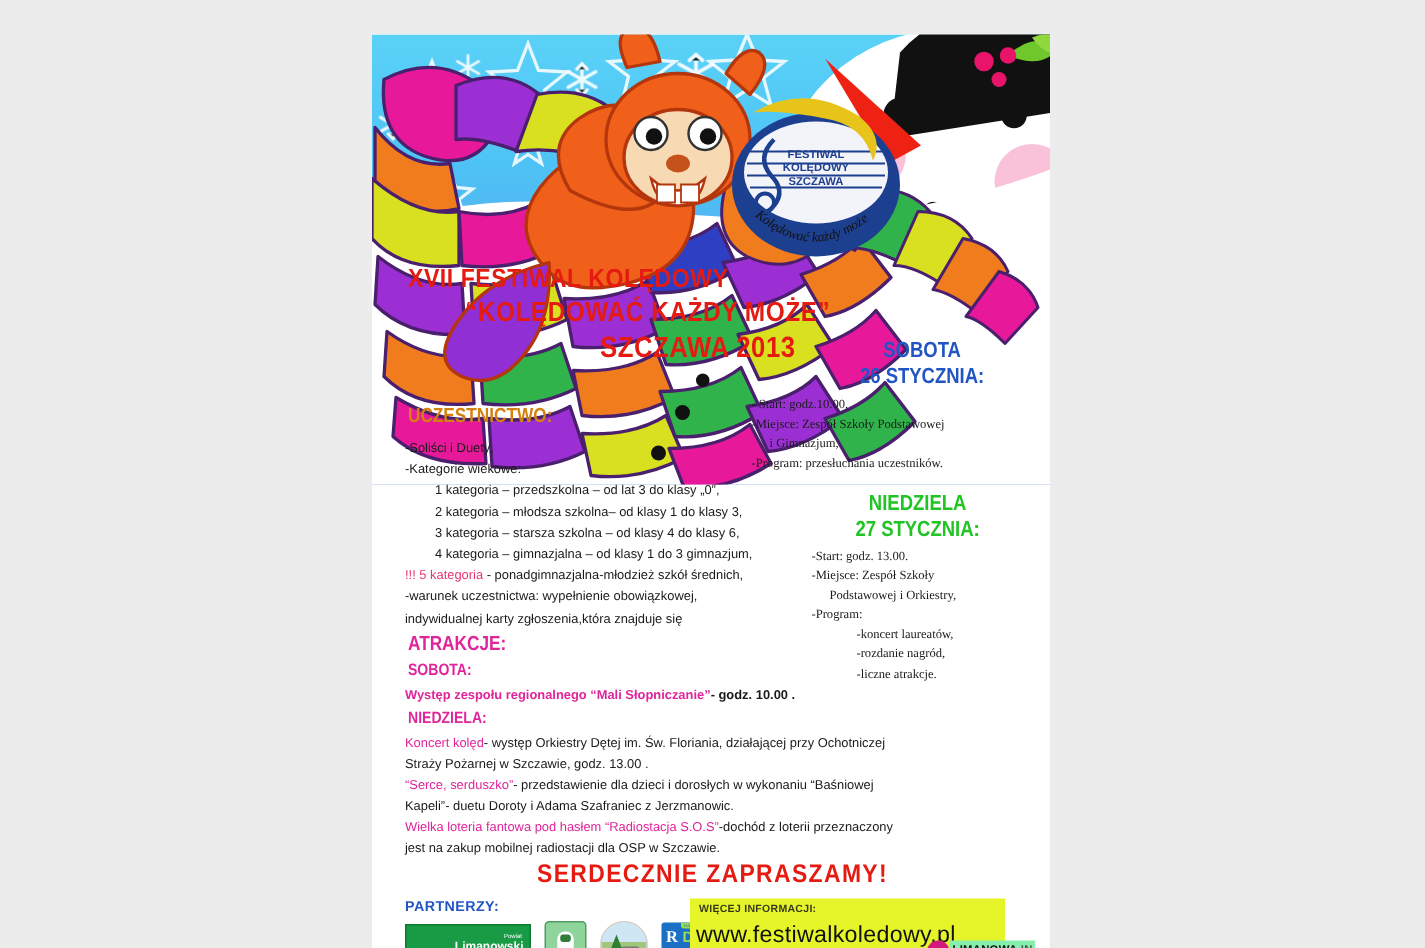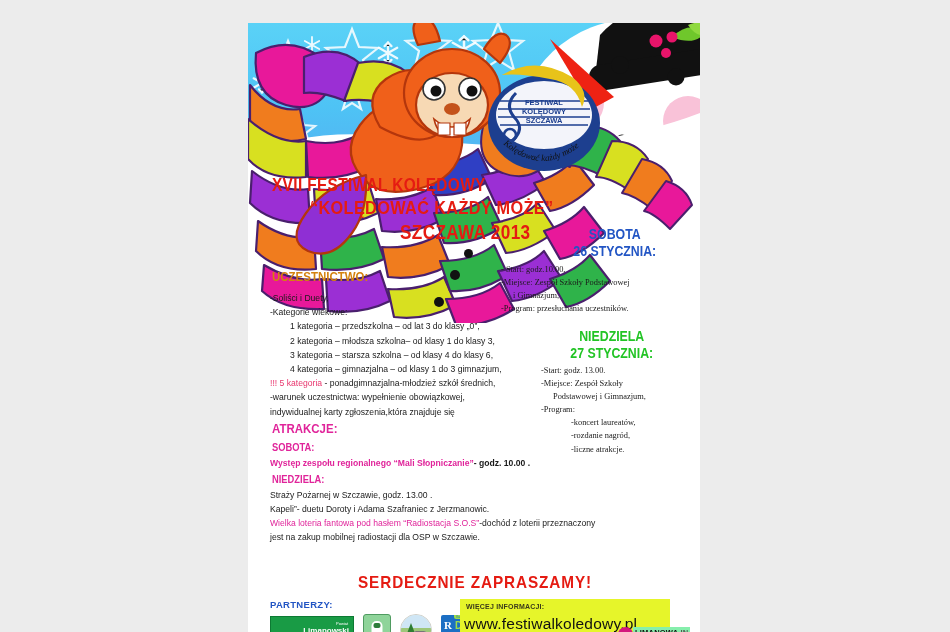--- a/index.html
+++ b/index.html
@@ -316,21 +316,21 @@
       <span>-Program: przesłuchania uczestników.</span>
     </div>
 
     <div class="hdr" id="niedz-hd">
       <div>NIEDZIELA</div>
       <div>27 STYCZNIA:</div>
     </div>
     <div class="body-txt" id="niedz-body">
       <span>-Start: godz. 13.00.</span><br>
       <span>-Miejsce: Zespół Szkoły</span><br>
-      <span class="ind1">Podstawowej i Gimnazjum,</span>
+      <span class="ind1">Podstawowej i Orkiestry,</span>
       <span>-Program:</span><br>
       <span class="ind2">-koncert laureatów,</span>
       <span class="ind2">-rozdanie nagród,</span>
       <span class="ind2">-liczne atrakcje.</span>
     </div>
 
     <div class="hdr" id="ucz-hd">UCZESTNICTWO:</div>
     <div id="ucz-body">
       <span>-Soliści i Duety,</span><br>
       <span>-Kategorie wiekowe:</span>
@@ -343,21 +343,23 @@
       <span>indywidualnej karty zgłoszenia,która znajduje się</span>
     </div>
 
     <div class="hdr" id="atr-hd">ATRAKCJE:</div>
     <div class="hdr" id="sob-sub">SOBOTA:</div>
     <div id="sob-line">
       <span class="mag">Występ zespołu regionalnego “Mali Słopniczanie”</span><span>- godz. 10.00 .</span>
     </div>
     <div class="hdr" id="nie-sub">NIEDZIELA:</div>
     <div id="nie-lines">
+      <div><span class="mag">Koncert kolęd</span><span>- występ Orkiestry Dętej im. Św. Floriania, działającej przy Ochotniczej</span></div>
       <div><span class="mag"></span><span>Straży Pożarnej w Szczawie, godz. 13.00 .</span></div>
+      <div><span class="mag">“Serce, serduszko”</span><span>- przedstawienie dla dzieci i dorosłych w wykonaniu “Baśniowej</span></div>
       <div><span class="mag"></span><span>Kapeli”- duetu Doroty i Adama Szafraniec z Jerzmanowic.</span></div>
       <div><span class="mag">Wielka loteria fantowa pod hasłem “Radiostacja S.O.S”</span><span>-dochód z loterii przeznaczony</span></div>
       <div><span class="mag"></span><span>jest na zakup mobilnej radiostacji dla OSP w Szczawie.</span></div>
     </div>
 
     <div id="serdecznie">SERDECZNIE   ZAPRASZAMY!</div>
 
     <div id="partnerzy-hd">PARTNERZY:</div>
     <div id="logos">
       <div class="logo logo-lim">

